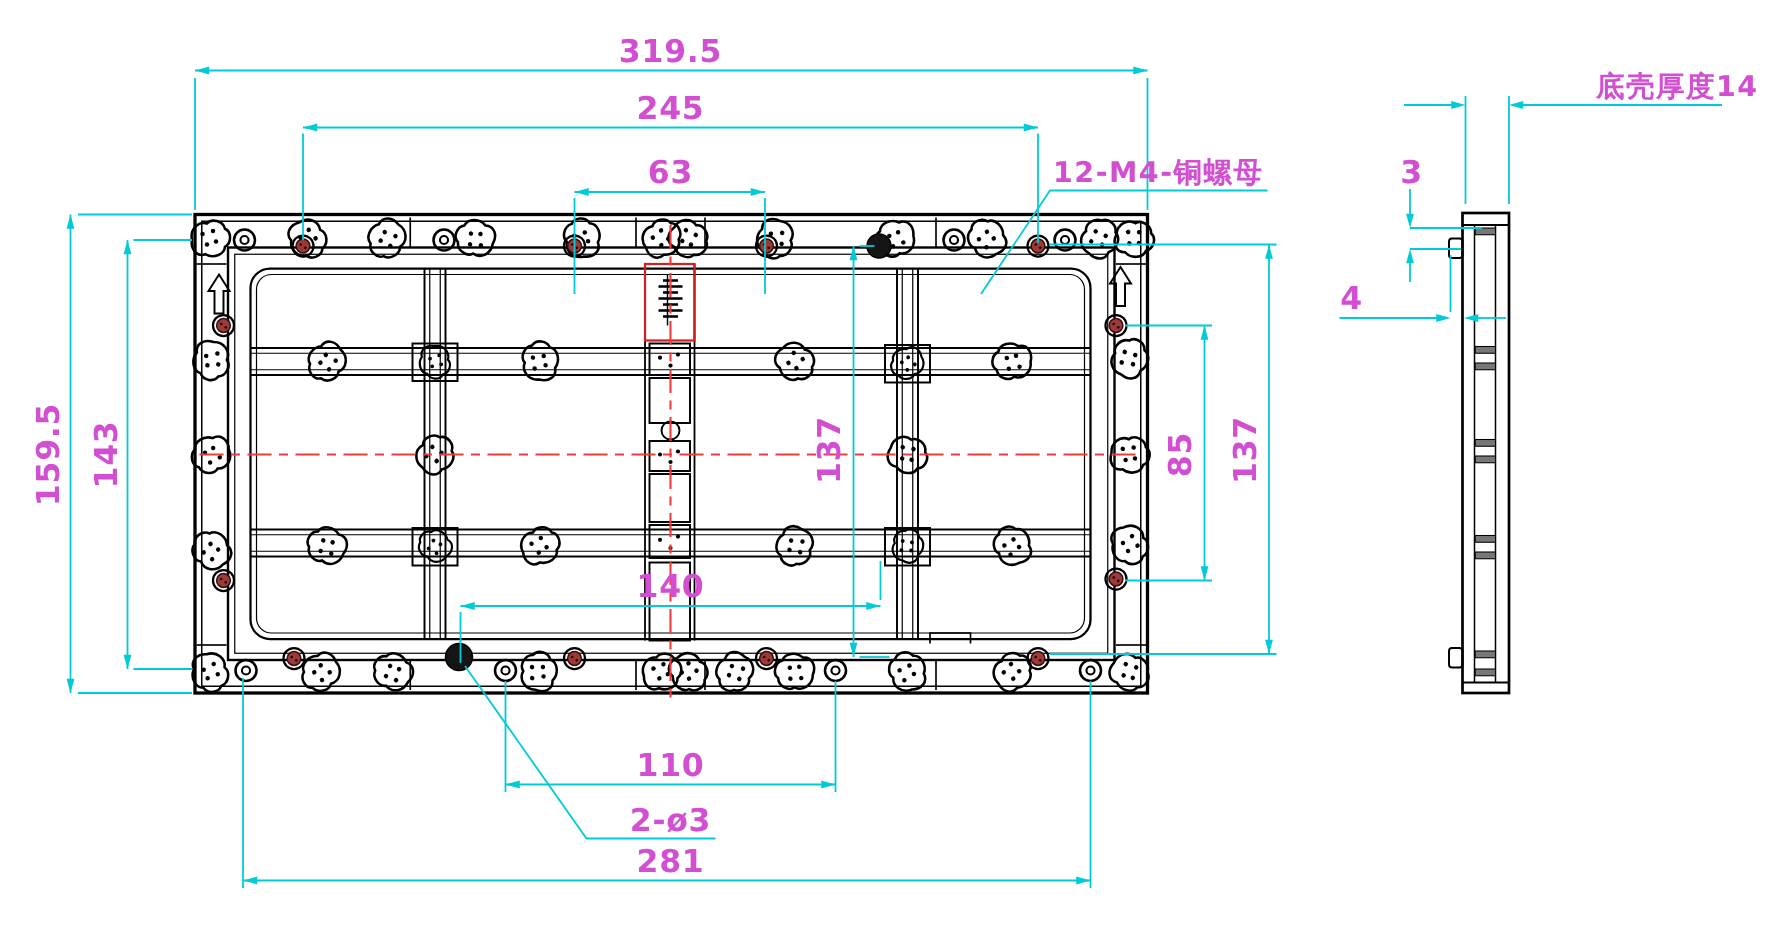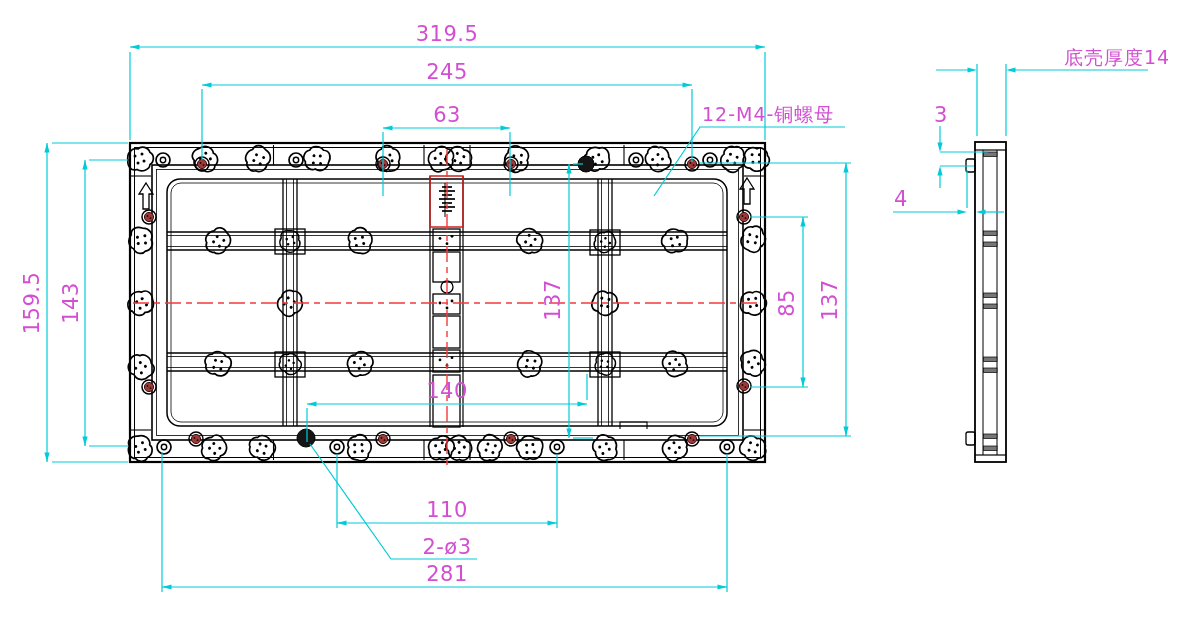--- a/index.html
+++ b/index.html
@@ -1,16 +1,16 @@
 <!DOCTYPE html>
 <html><head>
 <meta charset="utf-8">
 <style>
   html,body{margin:0;padding:0;background:#ffffff;}
-  #stage{position:relative;width:1190px;height:629px;background:#fff;overflow:hidden;}
+  #stage{position:relative;width:1190px;height:629px;background:#fff;overflow:hidden;font-weight:bold;}
   svg{display:block;}
   .dimtxt{fill:#D24FD2;font-family:"DejaVu Sans",sans-serif;font-size:21px;letter-spacing:.5px;}
   .dimtxt.cn{font-size:19px;letter-spacing:1px;}
   .blk{stroke:#000;fill:none;}
   .cyn{stroke:#00CBD7;fill:none;stroke-width:1.2;}
   .red{stroke:#F23B3B;fill:none;stroke-width:1.4;}
 </style>
 </head>
 <body>
 

